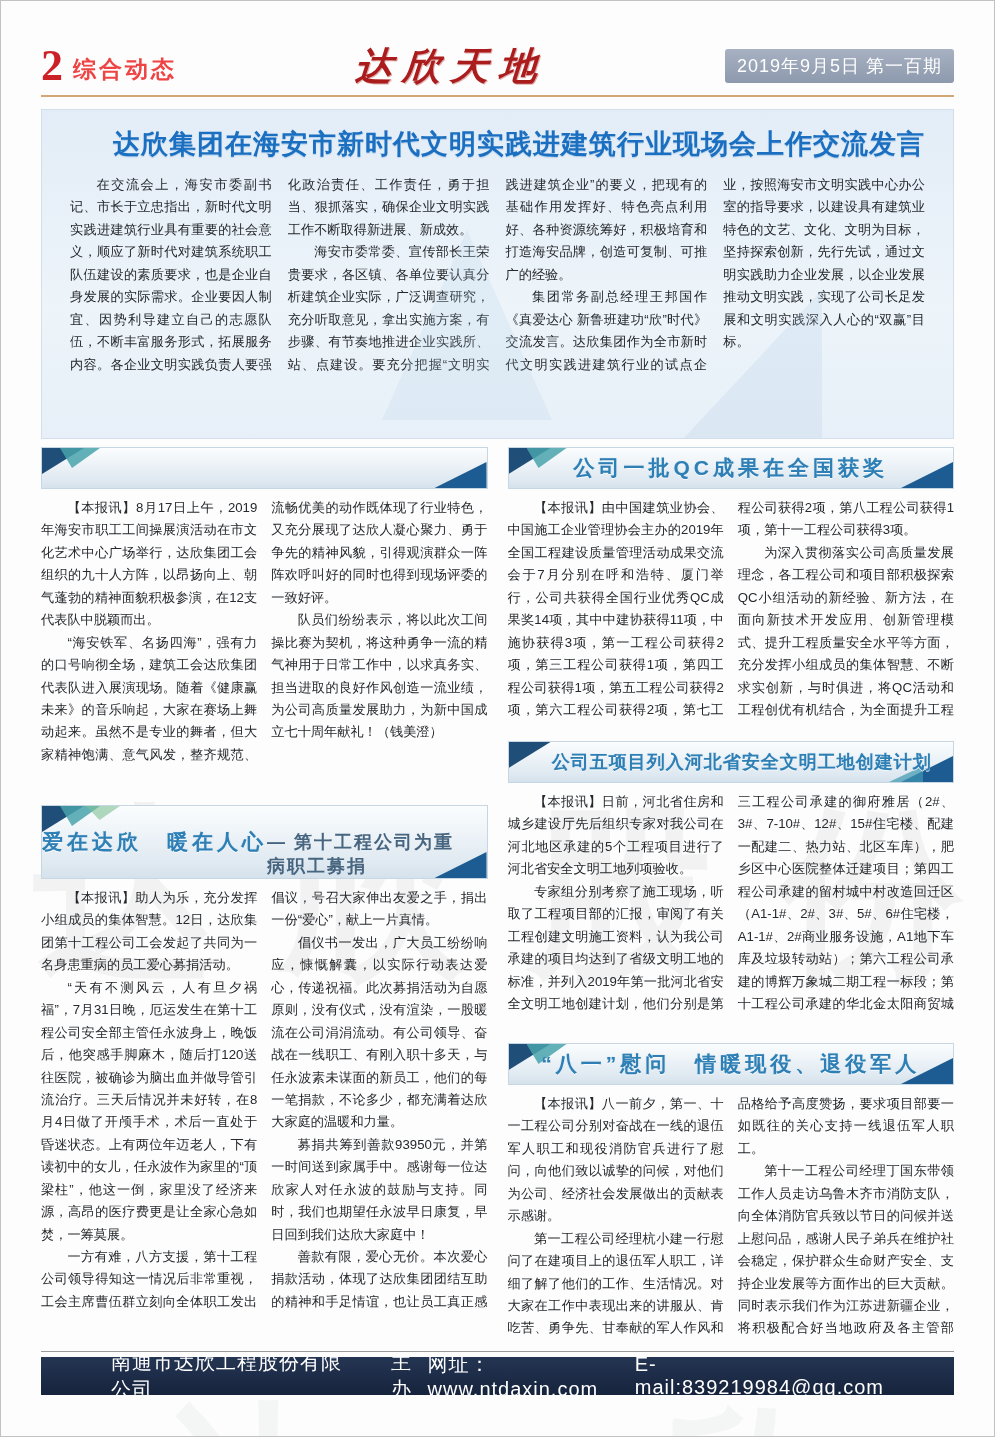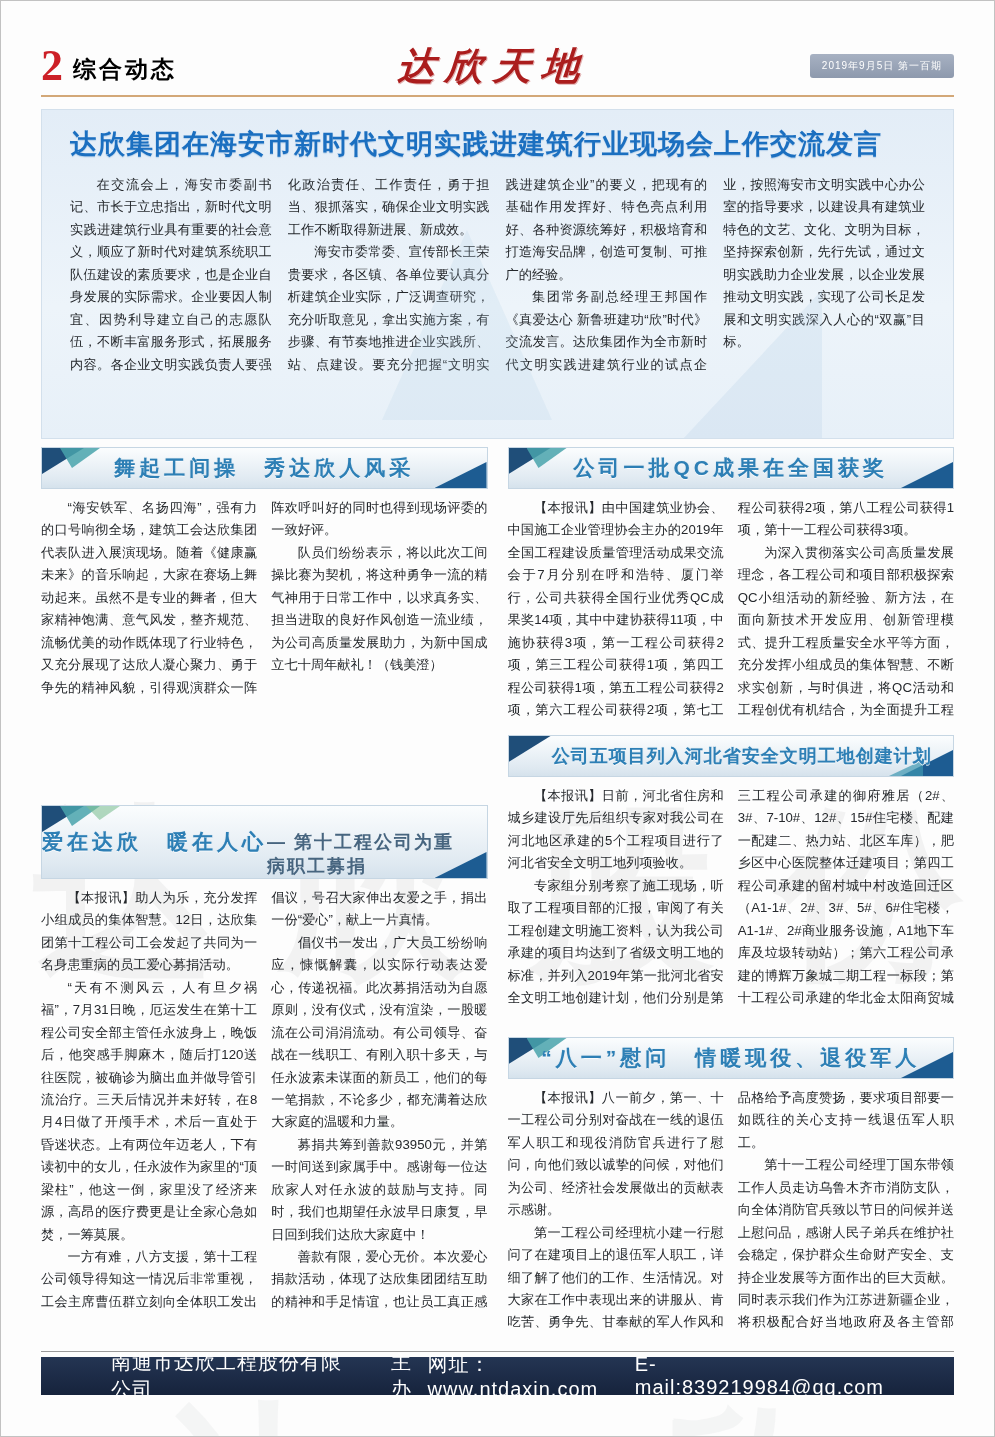--- a/index.html
+++ b/index.html
@@ -20,49 +20,49 @@
     display:flex;align-items:center;
     border-bottom:2px solid #d3a878;
     padding-bottom:8px;
     height:52px;box-sizing:border-box;
   }
   .pageno{
     color:#cc2027;font-size:44px;font-weight:bold;line-height:0.9;
     font-family:"Liberation Serif","DejaVu Serif",serif;
   }
   .section-name{
-    font-size:23px;font-weight:bold;color:#000000;
+    font-size:23px;font-weight:bold;color:#ef4444;
     letter-spacing:3px;margin-left:10px;margin-top:6px;
   }
   .masthead{
     flex:1;text-align:center;
     font-size:38px;font-weight:bold;font-style:italic;
     color:#ab1d1d;letter-spacing:10px;
     transform:skewX(-4deg);
     text-shadow:1px 1px 0 rgba(171,29,29,.35);
     font-family:"DejaVu Serif","Liberation Serif",serif;
   }
   .issue-box{
     background:linear-gradient(180deg,#a7b1c2,#8d99ad);
-    color:#fff;font-size:10px;letter-spacing:1px;
+    color:#fff;font-size:18px;letter-spacing:1px;
     padding:5px 12px;border-radius:3px;white-space:nowrap;
   }
   
   .main-box{
     position:relative;
     margin:12px 40px 0 40px;
     height:330px;box-sizing:border-box;
     background:linear-gradient(180deg,#e3edf7 0%,#edf4fa 60%,#e7f0f8 100%);
     border:1px solid #d3e0ec;
     padding:14px 28px 0 28px;
     overflow:hidden;
   }
   .main-box .bgtri{position:absolute;opacity:.18;pointer-events:none;}
   .main-headline{
-    margin:2px 0 12px 0;text-align:left;
+    margin:2px 0 12px 0;text-align:right;
     font-size:27px;font-weight:bold;color:#1b6fc0;
     letter-spacing:1px;white-space:nowrap;
     text-shadow:0 1px 1px rgba(27,111,192,.25);
   }
   .cols4{column-count:4;column-gap:16px;height:260px;overflow:hidden;}
   .cols2{column-count:2;column-gap:14px;overflow:hidden;}
   .article-body{font-size:13.2px;line-height:1.7;color:#25282c;}
   .para{margin:0;text-indent:2em;text-align:justify;}
   
   .cols-row{
@@ -169,23 +169,23 @@
     </div>
 
     <div class="cols-row">
 
       <div class="halfcol">
 
         <div class="banner">
           <span class="tri tri-tl1"></span>
           <span class="tri tri-tl2"></span>
           <span class="tri tri-br1"></span>
-          <h2 class="banner-title">舞起工间操　秀达欣人风采</h2>
         </div>
         <div class="article-body cols2 h-dance art-block">
+            <p class="para">【本报讯】8月17日上午，2019年海安市职工工间操展演活动在市文化艺术中心广场举行，达欣集团工会组织的九十人方阵，以昂扬向上、朝气蓬勃的精神面貌积极参演，在12支代表队中脱颖而出。</p>
             <p class="para">“海安铁军、名扬四海”，强有力的口号响彻全场，建筑工会达欣集团代表队进入展演现场。随着《健康赢未来》的音乐响起，大家在赛场上舞动起来。虽然不是专业的舞者，但大家精神饱满、意气风发，整齐规范、流畅优美的动作既体现了行业特色，又充分展现了达欣人凝心聚力、勇于争先的精神风貌，引得观演群众一阵阵欢呼叫好的同时也得到现场评委的一致好评。</p>
             <p class="para">队员们纷纷表示，将以此次工间操比赛为契机，将这种勇争一流的精气神用于日常工作中，以求真务实、担当进取的良好作风创造一流业绩，为公司高质量发展助力，为新中国成立七十周年献礼！（钱美澄）</p>
           </div>
 
         <div class="banner banner-tall mt12">
           <span class="tri tri-tl1"></span>
           <span class="tri tri-tl2"></span>
           <span class="tri tri-tl3"></span>
           <span class="tri tri-br1"></span>
           <h2 class="banner-title">爱在达欣　暖在人心</h2>
@@ -207,21 +207,21 @@
           <span class="tri tri-tl1"></span>
           <span class="tri tri-tl2"></span>
           <span class="tri tri-br1"></span>
           <h2 class="banner-title">公司一批QC成果在全国获奖</h2>
         </div>
         <div class="article-body cols2 h-qc art-block">
             <p class="para">【本报讯】由中国建筑业协会、中国施工企业管理协会主办的2019年全国工程建设质量管理活动成果交流会于7月分别在呼和浩特、厦门举行，公司共获得全国行业优秀QC成果奖14项，其中中建协获得11项，中施协获得3项，第一工程公司获得2项，第三工程公司获得1项，第四工程公司获得1项，第五工程公司获得2项，第六工程公司获得2项，第七工程公司获得2项，第八工程公司获得1项，第十一工程公司获得3项。</p>
             <p class="para">为深入贯彻落实公司高质量发展理念，各工程公司和项目部积极探索QC小组活动的新经验、新方法，在面向新技术开发应用、创新管理模式、提升工程质量安全水平等方面，充分发挥小组成员的集体智慧、不断求实创新，与时俱进，将QC活动和工程创优有机结合，为全面提升工程整体质量管理水平贡献力量。（吕传琴 谭宝根 张敬格 孙国兵 徐培华 丁园园 倪庆龙 余中旺）</p>
           </div>
 
-        <div class="banner" style="padding-left:22px;">
+        <div class="banner" style="margin-top:6px;padding-left:22px;">
           <span class="tri tri-tl1"></span>
           <span class="tri tri-br1"></span>
           <span class="tri tri-br2"></span>
           <h2 class="banner-title small">公司五项目列入河北省安全文明工地创建计划</h2>
         </div>
         <div class="article-body cols2 h-hebei art-block">
             <p class="para">【本报讯】日前，河北省住房和城乡建设厅先后组织专家对我公司在河北地区承建的5个工程项目进行了河北省安全文明工地列项验收。</p>
             <p class="para">专家组分别考察了施工现场，听取了工程项目部的汇报，审阅了有关工程创建文明施工资料，认为我公司承建的项目均达到了省级文明工地的标准，并列入2019年第一批河北省安全文明工地创建计划，他们分别是第三工程公司承建的御府雅居（2#、3#、7-10#、12#、15#住宅楼、配建一配建二、热力站、北区车库），肥乡区中心医院整体迁建项目；第四工程公司承建的留村城中村改造回迁区（A1-1#、2#、3#、5#、6#住宅楼，A1-1#、2#商业服务设施，A1地下车库及垃圾转动站）；第六工程公司承建的博辉万象城二期工程一标段；第十工程公司承建的华北金太阳商贸城二期工程（住宅北区5#至11#楼、配套商业 幼儿园、公建、门卫及地下车库）（马和春）</p>
           </div>
 

